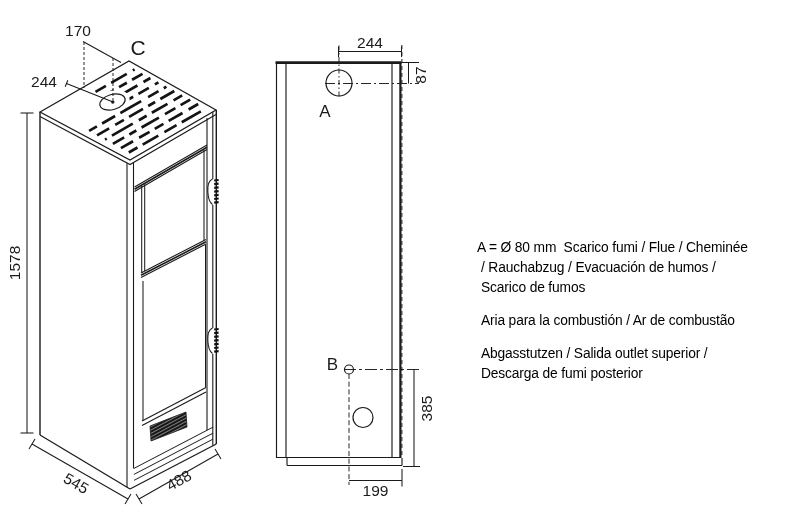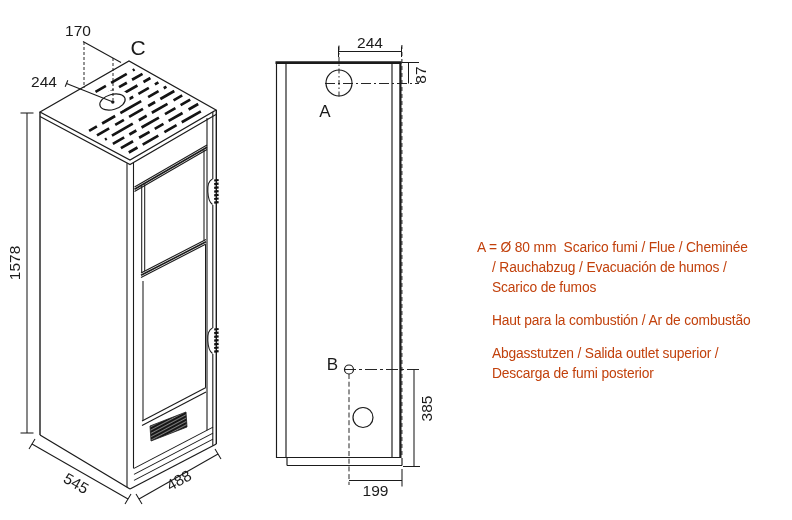--- a/index.html
+++ b/index.html
@@ -3,24 +3,24 @@
 <meta charset="utf-8">
 <style>
   html,body{margin:0;padding:0;background:#fff;}
   #stage{position:relative;width:752px;height:520px;background:#fff;overflow:hidden;
          font-family:"Liberation Sans",sans-serif;color:#1b1b1b;}
   #art{position:absolute;left:0;top:0;}
   .dim{font-size:15.5px;fill:#1b1b1b;}
   .biglab{font-size:17px;fill:#1b1b1b;}
   .clab{font-size:21px;fill:#1b1b1b;}
   #legend{position:absolute;left:477px;top:238px;width:312px;font-size:13.8px;
-          line-height:20px;color:#c2410c;letter-spacing:-0.15px;}
+          line-height:20px;color:#000000;letter-spacing:-0.15px;}
   .leg-block{margin-bottom:13px;}
   .leg-line{white-space:nowrap;}
-  .leg-cont{margin-left:15px;}
+  .leg-cont{margin-left:4px;}
 </style>
 </head>
 <body>
 
 <div id="stage">
 <svg id="art" width="792" height="520" viewBox="0 0 792 520">
   <defs>
     <clipPath id="topclip">
       <polygon points="45,112.1 128.9,65.5 211.5,110 129.9,155.5"></polygon>
     </clipPath>
@@ -210,20 +210,20 @@
   <text class="dim" x="375.5" y="496" text-anchor="middle">199</text>
 </svg>
 
 <div id="legend">
   <div class="leg-block">
     <div class="leg-line">A = Ø 80 mm&nbsp; Scarico fumi / Flue /  Cheminée</div>
     <div class="leg-line leg-cont">/ Rauchabzug / Evacuación de humos /</div>
     <div class="leg-line leg-cont">Scarico de fumos</div>
   </div>
   <div class="leg-block">
-    <div class="leg-line leg-cont">Haut para la combustión / Ar de combustão</div>
+    <div class="leg-line leg-cont">Aria para la combustión / Ar de combustão</div>
   </div>
   <div class="leg-block">
     <div class="leg-line leg-cont">Abgasstutzen / Salida outlet superior /</div>
     <div class="leg-line leg-cont">Descarga de fumi posterior</div>
   </div>
 </div>
 </div>
 
 </body></html>

